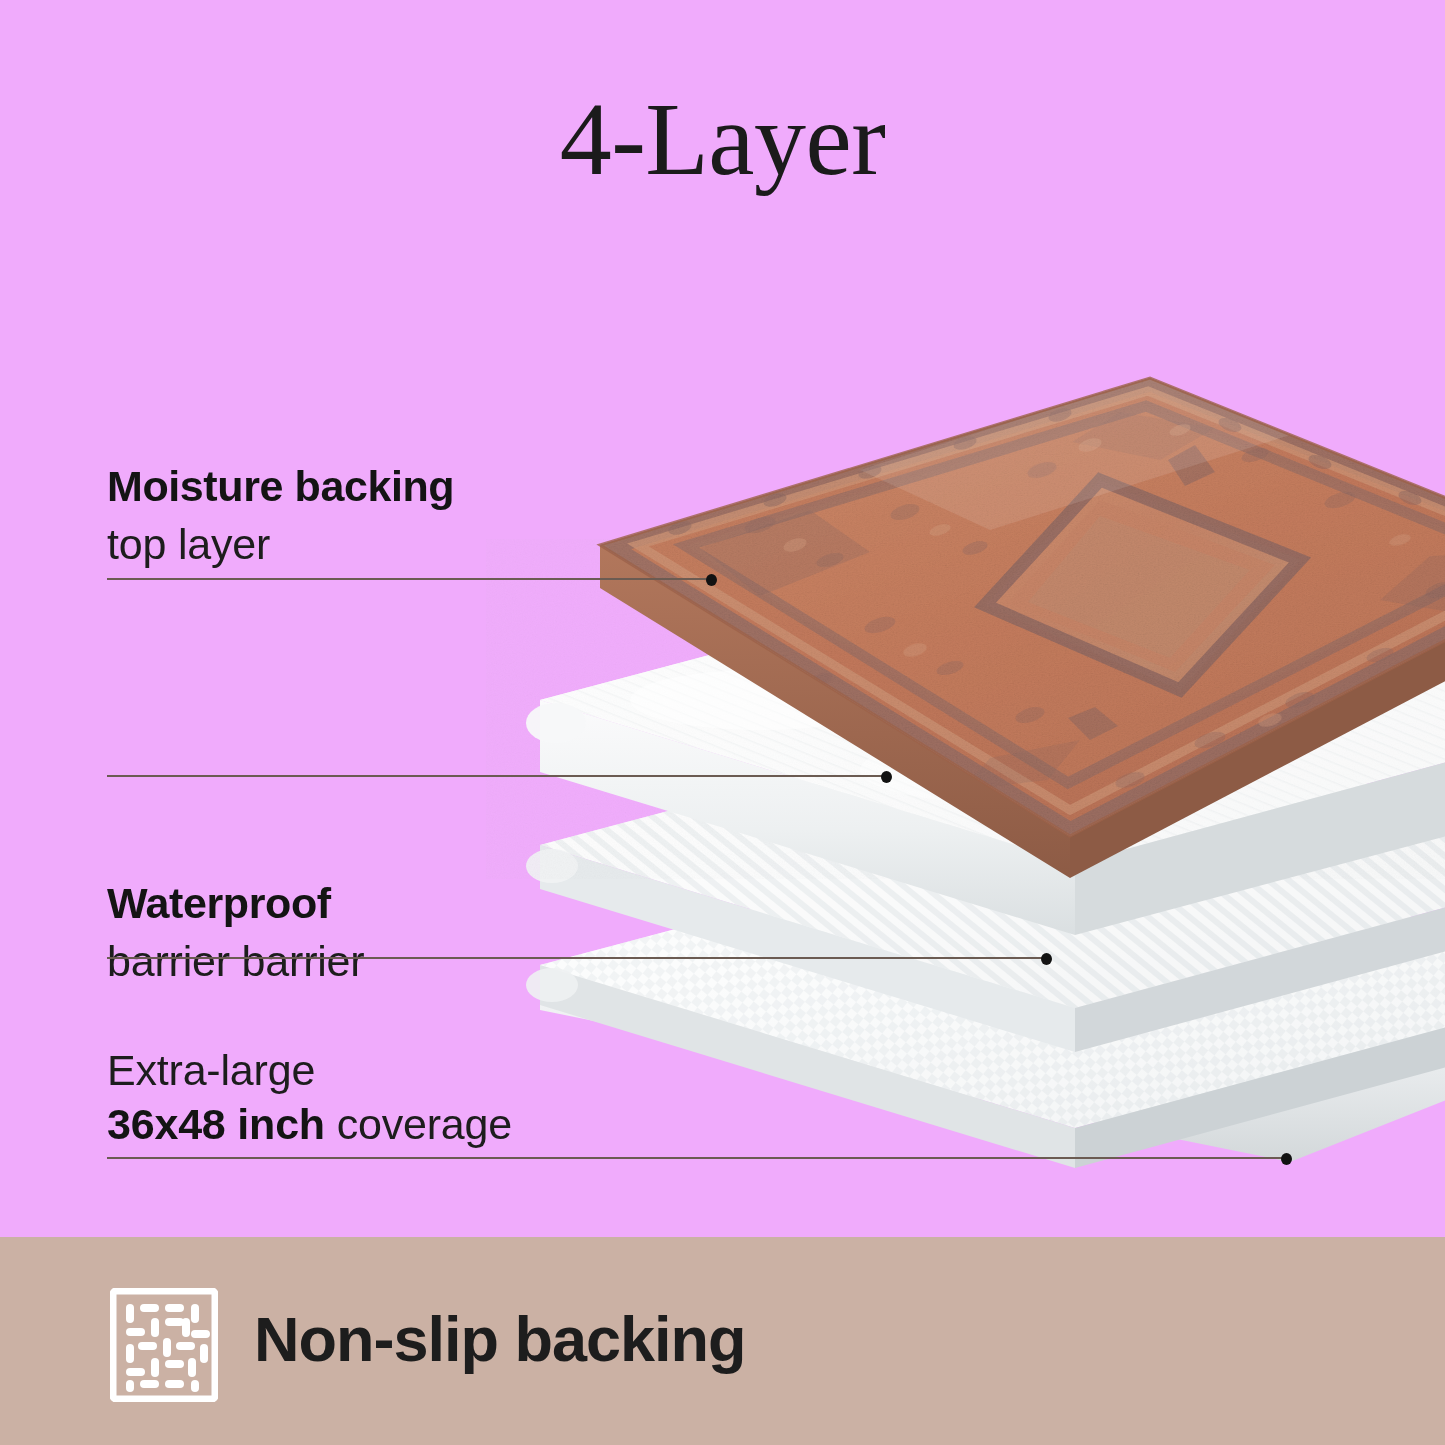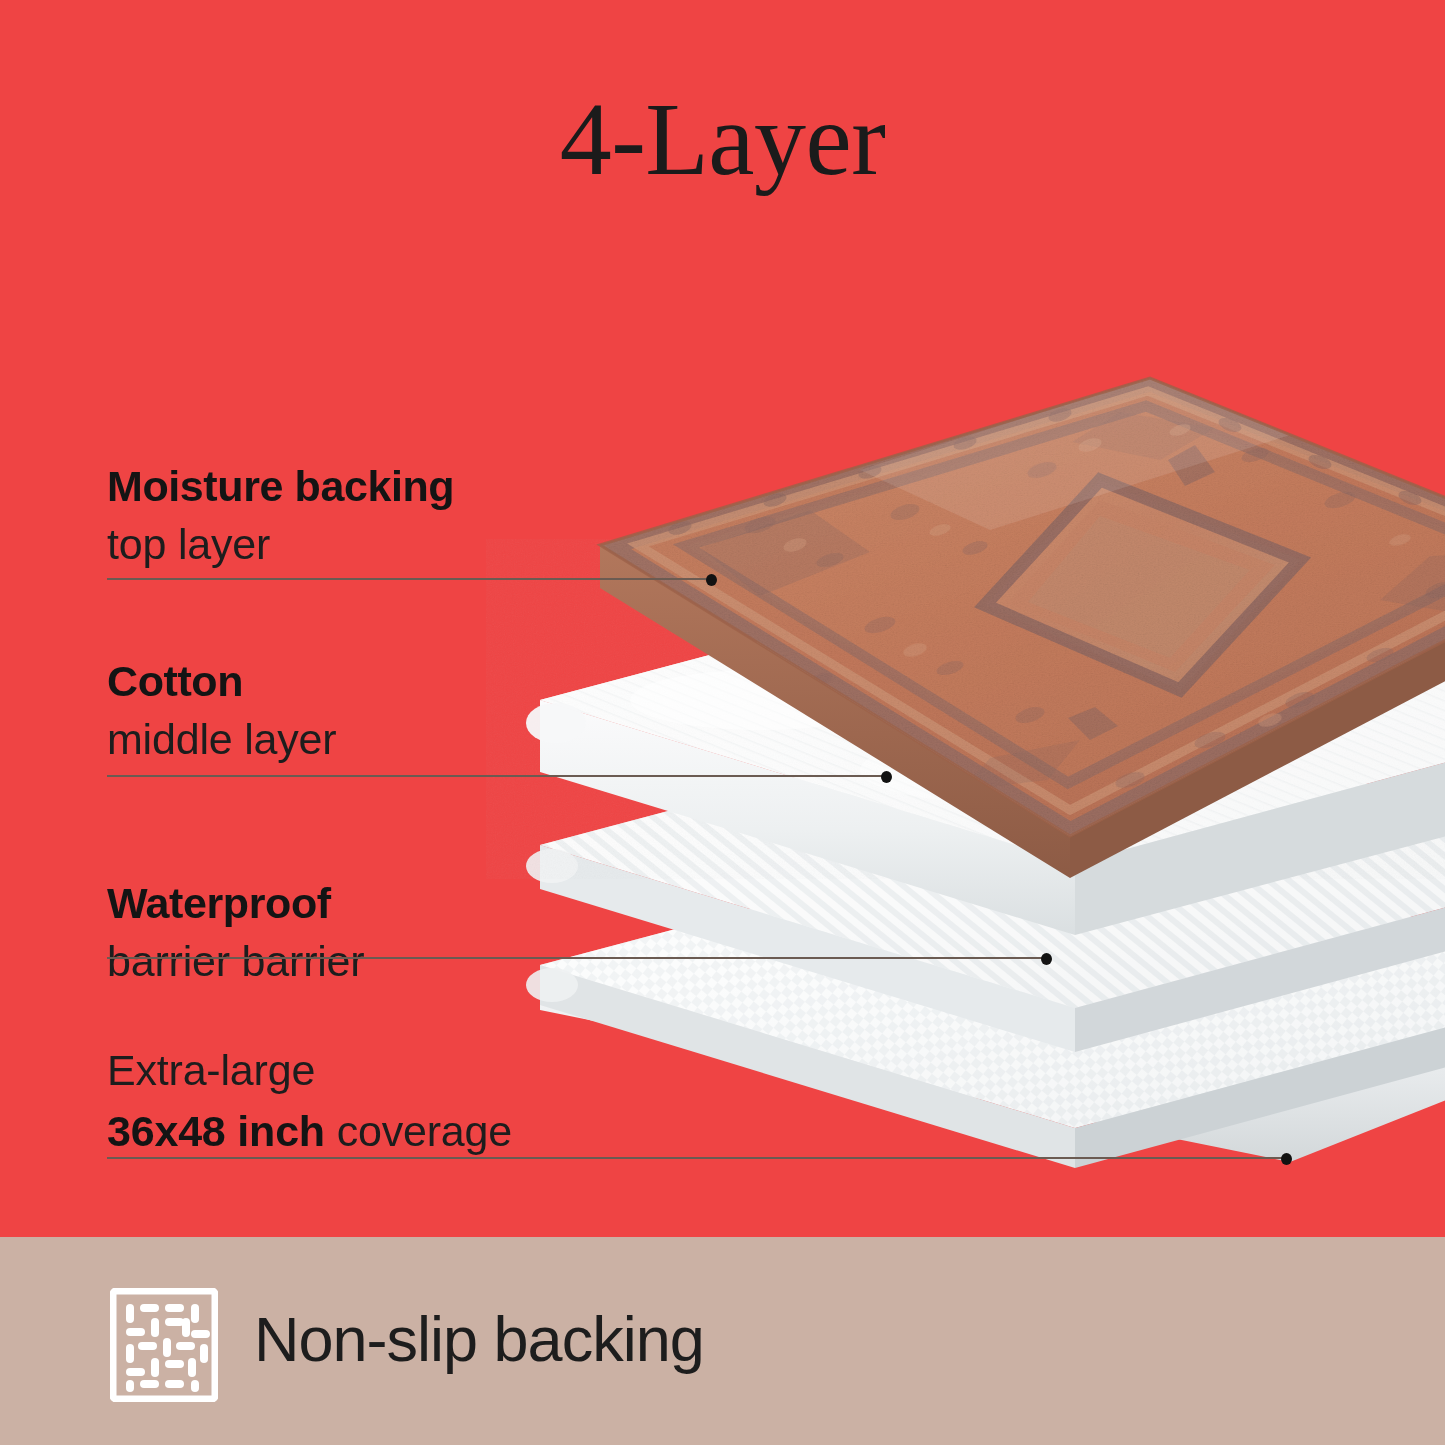--- a/index.html
+++ b/index.html
@@ -10,21 +10,21 @@
     width: 1445px;
     height: 1445px;
     font-family: "Liberation Sans", sans-serif;
     background: #f8e7de;
     overflow: hidden;
   }
   #stage {
     position: relative;
     width: 1445px;
     height: 1445px;
-    background: #ef4444;
+    background: #f0abfc;
     overflow: hidden;
   }
 
   
   #title {
     position: absolute;
     left: 0;
     top: 78px;
     width: 1445px;
     text-align: center;
@@ -65,21 +65,21 @@
     margin-top: 9px;
   }
   .lab-mixed {
     font-family: "Liberation Sans", sans-serif;
     font-weight: 300;
     font-size: 43px;
     line-height: 1.2;
     color: #1d1d1d;
     letter-spacing: -0.2px;
     white-space: pre;
-    margin-top: 9px;
+    margin-top: 2px;
   }
   .lab-mixed b { font-weight: 700; color:#141414; }
 
   
   .leader {
     position: absolute;
     left: 107px;
     height: 2px;
     background: #6b5b52;
   }
@@ -117,21 +117,21 @@
     left: 110px;
     top: 1288px;
     width: 108px;
     height: 114px;
   }
   #footer-text {
     position: absolute;
     left: 254px;
     top: 1303px;
     font-family: "Liberation Sans", sans-serif;
-    font-weight: 400;
+    font-weight: 700;
     font-size: 63px;
     letter-spacing: -1px;
     color: #1d1d1d;
     white-space: pre;
   }
 </style>
 </head>
 <body>
 
 <div id="stage">
@@ -341,24 +341,20 @@
   </svg>
 
   <div class="label-block" style="top:462px">
     <div class="lab-strong">Moisture backing</div>
     <div class="lab-light">top layer</div>
   </div>
   <div class="leader" style="top:578px; width:605px">
     <span class="dot"></span>
   </div>
 
-  <div class="label-block" style="top:657px">
-    <div class="lab-strong">Cotton</div>
-    <div class="lab-light">middle layer</div>
-  </div>
   <div class="leader" style="top:775px; width:780px">
     <span class="dot"></span>
   </div>
 
   <div class="label-block" style="top:879px">
     <div class="lab-strong">Waterproof</div>
     <div class="lab-light">barrier barrier</div>
   </div>
   <div class="leader" style="top:957px; width:940px">
     <span class="dot"></span>

